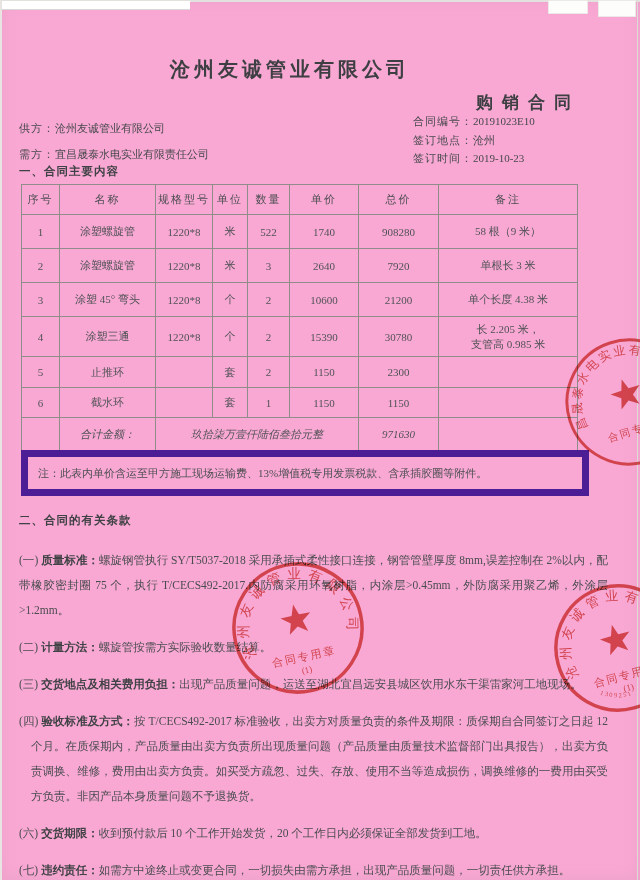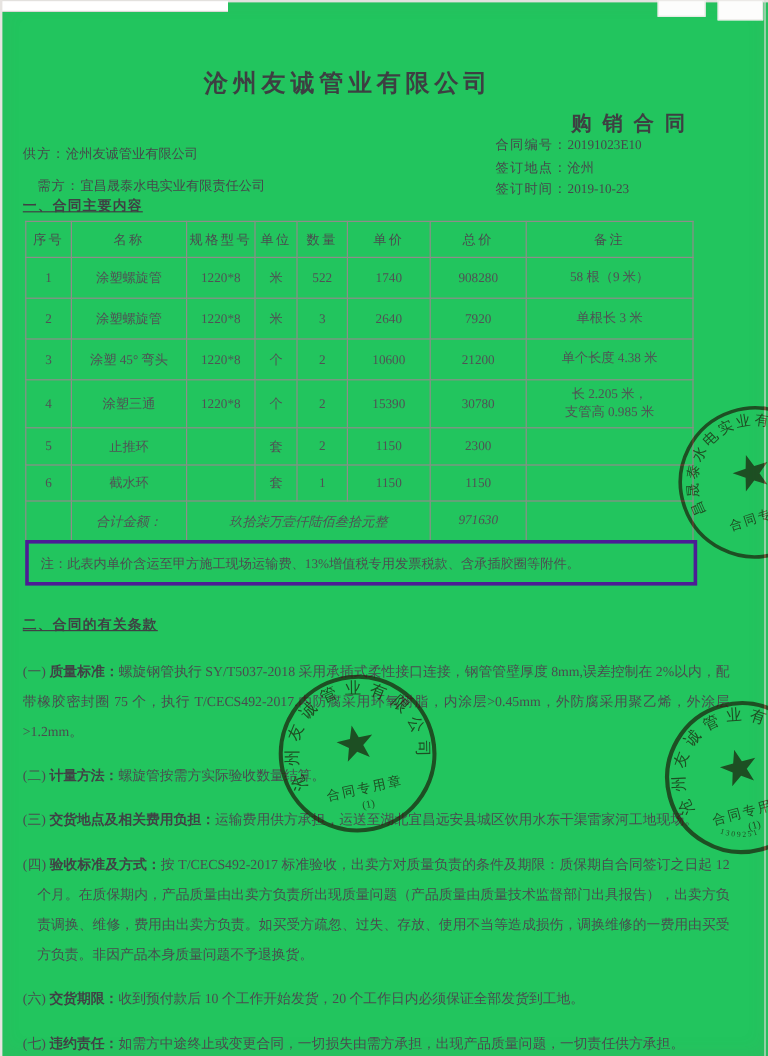--- a/index.html
+++ b/index.html
@@ -3,21 +3,21 @@
 <meta charset="utf-8">
 <style>
   html,body{margin:0;padding:0;}
   body{
     width:640px;height:880px;
     font-family:"Liberation Serif","DejaVu Serif",serif;
     background:#eceae8;
   }
   .page{
     position:relative;width:640px;height:880px;overflow:hidden;
-    background:#22c55e;
+    background:#f9a8d4;
     box-shadow:inset 0 0 18px rgba(120,115,110,.12);
     color:#4a4c4f;
   }
   
   .artifact{position:absolute;}
   .scan-top-line{left:0;top:0;width:640px;height:2px;background:#e3e1de;}
   .scan-top-left{left:0;top:1px;width:190px;height:8px;background:#ffffff;border-bottom:1px solid #dad8d5;}
   .scan-top-right1{left:548px;top:0;width:38px;height:12px;background:#fdfdfc;border:1px solid #eceae7;}
   .scan-top-right2{left:598px;top:0;width:36px;height:15px;background:#fdfdfc;border:1px solid #eceae7;}
   .scan-right-edge{right:2px;top:0;width:1px;height:880px;background:#ddd9d5;}
@@ -26,25 +26,25 @@
   .title{
     position:absolute;left:0;top:56px;width:580px;text-align:center;
     font-size:20px;letter-spacing:4px;font-weight:600;color:#3d3f42;
   }
   .subtitle{
     position:absolute;left:0;top:91px;width:580px;text-align:right;
     font-size:17px;letter-spacing:9px;font-weight:600;color:#3d3f42;
   }
   .meta{font-size:11px;color:#46484b;}
   .meta-supplier{position:absolute;left:19px;top:121px;}
-  .meta-buyer{position:absolute;left:31px;top:147px;}
+  .meta-buyer{position:absolute;left:19px;top:147px;}
   .meta-right{position:absolute;left:413px;top:112px;line-height:18.5px;}
   .meta .lbl{letter-spacing:1px;}
   .section-heading{
-    position:absolute;left:19px;font-size:11.5px;font-weight:700;color:#3f4144;letter-spacing:1px;text-decoration:underline;
+    position:absolute;left:19px;font-size:11.5px;font-weight:700;color:#3f4144;letter-spacing:1px;
   }
   .sec1{top:164px;}
   .sec2{top:513px;font-weight:700;}
 
   table.items{
     position:absolute;left:21px;top:184px;width:556px;
     border-collapse:collapse;table-layout:fixed;
     font-size:11px;color:#505255;
   }
   table.items th,table.items td{
@@ -54,21 +54,21 @@
     overflow:hidden;
   }
   table.items th{letter-spacing:2px;color:#4a4c4f;}
   tr.h-head{height:30px;}
   tr.h-r1{height:34px;} tr.h-r2{height:34px;} tr.h-r3{height:34px;}
   tr.h-r4{height:40px;} tr.h-r5{height:31px;} tr.h-r6{height:30px;}
   tr.h-total{height:33px;font-style:italic;}
   td.remark{white-space:pre-line;line-height:15px;}
   .note-box{
     position:absolute;left:21px;top:450px;width:544px;height:32px;
-    border:3px solid #4c1d95;
+    border:7px solid #4c1d95;
     font-size:11px;color:#4c4e51;
     display:flex;align-items:center;padding-left:10px;
   }
   .attachment-line{position:absolute;left:19px;top:487px;font-size:11px;color:#4a4c4f;}
 
   .clauses{
     position:absolute;left:7px;top:536px;width:613px;
     font-size:11.5px;line-height:25px;color:#4a4c4f;
     text-align:justify;
   }
@@ -210,21 +210,21 @@
 
   <div class="note-box">
     <span>注：此表内单价含运至甲方施工现场运输费、13%增值税专用发票税款、含承插胶圈等附件。</span>
   </div>
 
   <div class="section-heading sec2">二、合同的有关条款</div>
 
   <div class="clauses">
     <p class="clause"><span class="cnum">(一)</span><span class="clabel">质量标准：</span><span class="ctext">螺旋钢管执行 SY/T5037-2018 采用承插式柔性接口连接，钢管管壁厚度 8mm,误差控制在 2%以内，配带橡胶密封圈 75 个，执行 T/CECS492-2017.内防腐采用环氧树脂，内涂层&gt;0.45mm，外防腐采用聚乙烯，外涂层&gt;1.2mm。</span></p>
     <p class="clause"><span class="cnum">(二)</span><span class="clabel">计量方法：</span><span class="ctext">螺旋管按需方实际验收数量结算。</span></p>
-    <p class="clause"><span class="cnum">(三)</span><span class="clabel">交货地点及相关费用负担：</span><span class="ctext">运输费用供方承担，运送至湖北宜昌远安县城区饮用水东干渠雷家河工地现场。</span></p>
+    <p class="clause"><span class="cnum">(三)</span><span class="clabel">交货地点及相关费用负担：</span><span class="ctext">出现产品质量问题，运送至湖北宜昌远安县城区饮用水东干渠雷家河工地现场。</span></p>
     <p class="clause indent"><span class="cnum">(四)</span><span class="clabel">验收标准及方式：</span><span class="ctext">按 T/CECS492-2017 标准验收，出卖方对质量负责的条件及期限：质保期自合同签订之日起 12 个月。在质保期内，产品质量由出卖方负责所出现质量问题（产品质量由质量技术监督部门出具报告），出卖方负责调换、维修，费用由出卖方负责。如买受方疏忽、过失、存放、使用不当等造成损伤，调换维修的一费用由买受方负责。非因产品本身质量问题不予退换货。</span></p>
     <p class="clause"><span class="cnum">(六)</span><span class="clabel">交货期限：</span><span class="ctext">收到预付款后 10 个工作开始发货，20 个工作日内必须保证全部发货到工地。</span></p>
     <p class="clause"><span class="cnum">(七)</span><span class="clabel">违约责任：</span><span class="ctext">如需方中途终止或变更合同，一切损失由需方承担，出现产品质量问题，一切责任供方承担。</span></p>
   </div>
 
   <div class="stamp stamp-buyer">
     <svg width="136" height="136" viewBox="0 0 136 136">
       <circle cx="68" cy="68" r="62" fill="none" stroke="#cf4439" stroke-width="3"></circle>
       <path id="arcA" d="M 22.9,84.4 A 48,48 0 1 1 113.1,84.4" fill="none"></path>
       <text fill="#cf4439" font-size="12" letter-spacing="2.5" font-family="Liberation Serif, DejaVu Serif, serif">

